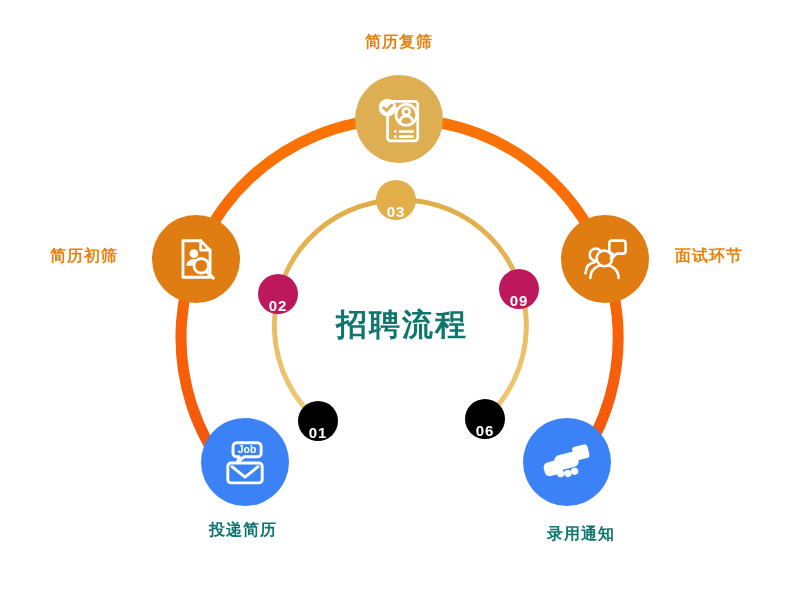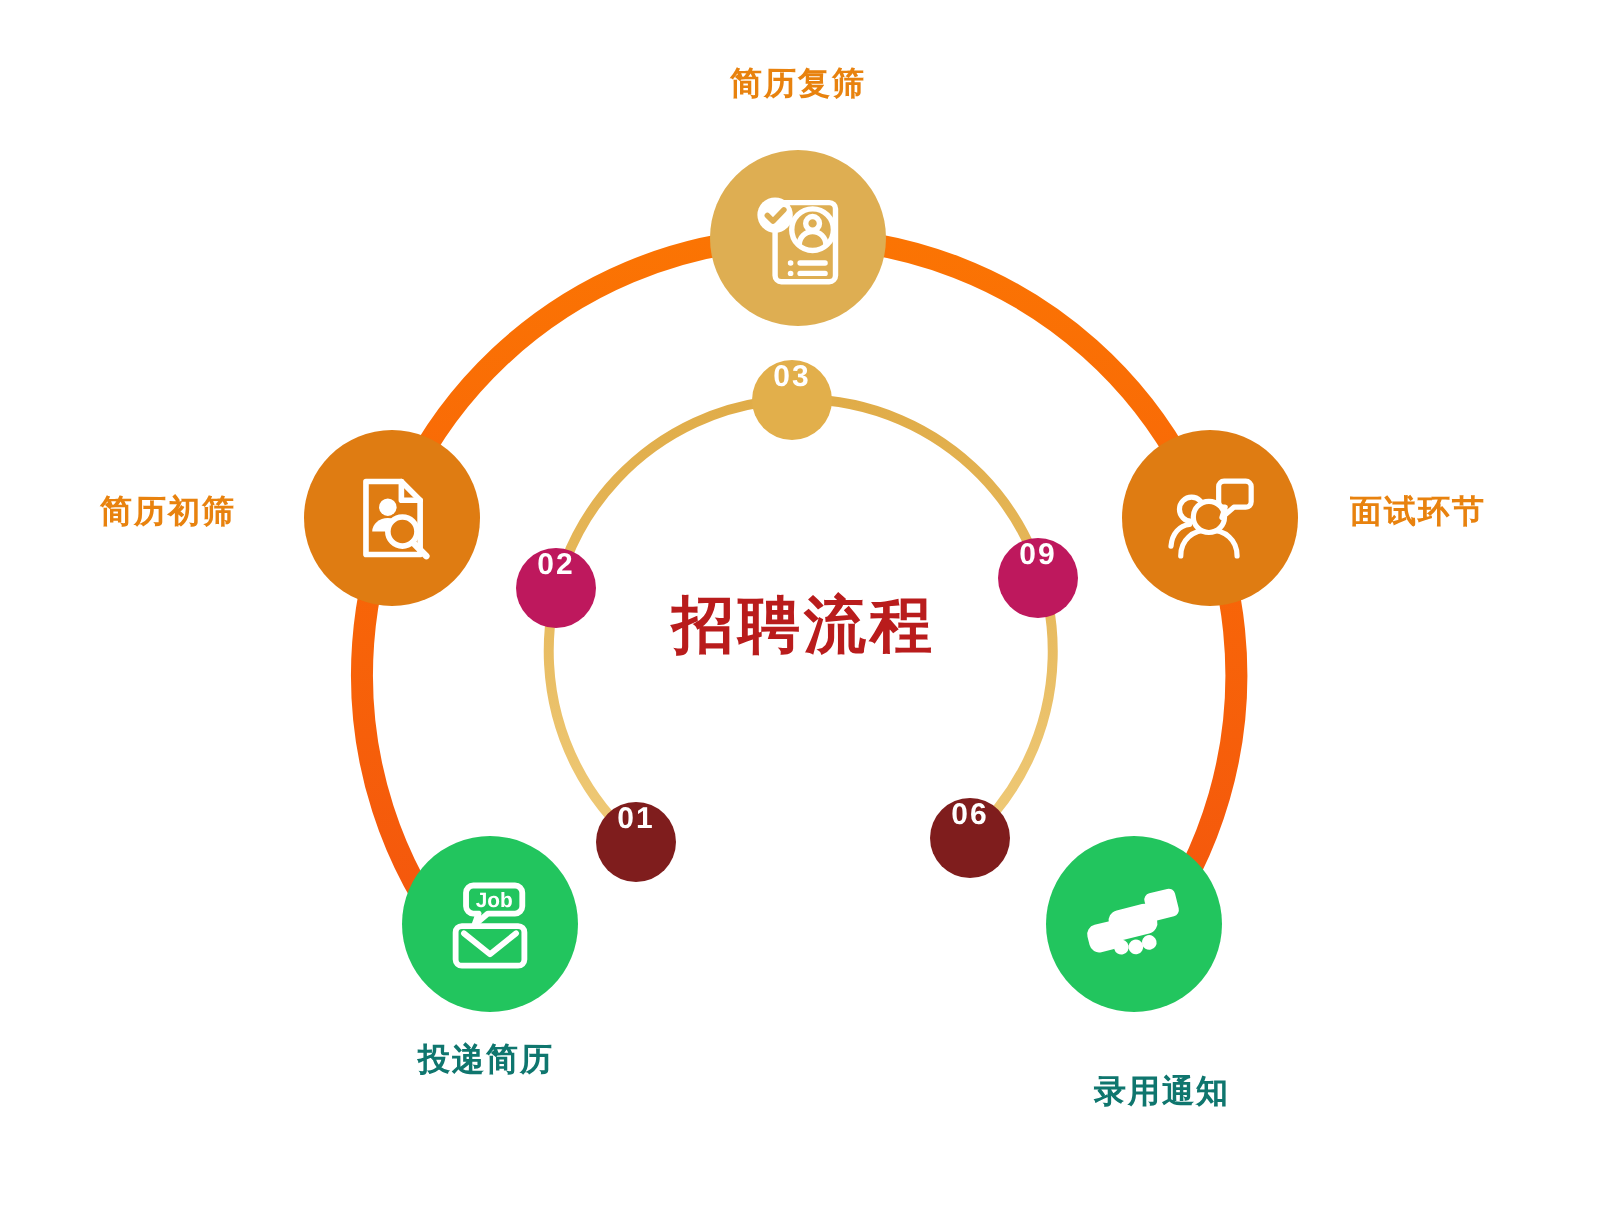--- a/index.html
+++ b/index.html
@@ -8,39 +8,39 @@
     font-family:"Liberation Sans","DejaVu Sans",sans-serif;
   }
   #arcs{position:absolute;left:0;top:0;}
   .node{
     position:absolute;width:88px;height:88px;border-radius:50%;
     display:flex;align-items:center;justify-content:center;
   }
   .node svg{display:block;}
   .badge{
     position:absolute;width:40px;height:40px;border-radius:50%;
-    display:flex;align-items:flex-start;justify-content:center;
+    display:flex;align-items:flex-end;justify-content:center;
     color:#ffffff;font-weight:700;font-size:15px;letter-spacing:1px;
   }
   .lbl{
     position:absolute;width:220px;text-align:center;
     font-weight:700;font-size:16px;letter-spacing:1px;white-space:nowrap;
   }
   .lbl.orange{color:#E8820E;}
   .lbl.red{color:#0f766e;}
   .center-title{
-    position:absolute;left:252px;top:292px;width:300px;text-align:center;
-    font-weight:700;font-size:31px;letter-spacing:2px;color:#b91c1c;white-space:nowrap;
+    position:absolute;left:252px;top:304px;width:300px;text-align:center;
+    font-weight:700;font-size:31px;letter-spacing:2px;color:#0f766e;white-space:nowrap;
   }
   .bg-gold{background:#DEAE52;}
   .bg-orange{background:#DF7C12;}
-  .bg-red{background:#22c55e;}
+  .bg-red{background:#3b82f6;}
   .bg-badge-gold{background:#E2AF4B;}
   .bg-badge-orange{background:#be185d;}
-  .bg-badge-red{background:#7f1d1d;}
+  .bg-badge-red{background:#000000;}
 </style>
 </head>
 <body>
 
 <div id="canvas">
 
   <svg id="arcs" width="811" height="605" viewBox="0 0 811 605">
     <defs>
       <linearGradient id="gOuter" x1="0" y1="0" x2="0" y2="1">
         <stop offset="0" stop-color="#FB7403"></stop>
@@ -134,17 +134,17 @@
     <span>09</span>
   </div>
   <div class="badge bg-badge-red" style="left:465px;top:399px;">
     <span>06</span>
   </div>
 
   <div class="lbl red" style="left:133px;top:520px;">投递简历</div>
   <div class="lbl orange" style="left:-26px;top:246px;">简历初筛</div>
   <div class="lbl orange" style="left:289px;top:32px;">简历复筛</div>
   <div class="lbl orange" style="left:599px;top:246px;">面试环节</div>
-  <div class="lbl red" style="left:471px;top:536px;">录用通知</div>
+  <div class="lbl red" style="left:471px;top:524px;">录用通知</div>
 
   <div class="center-title">招聘流程</div>
 
 </div>
 
 </body></html>

